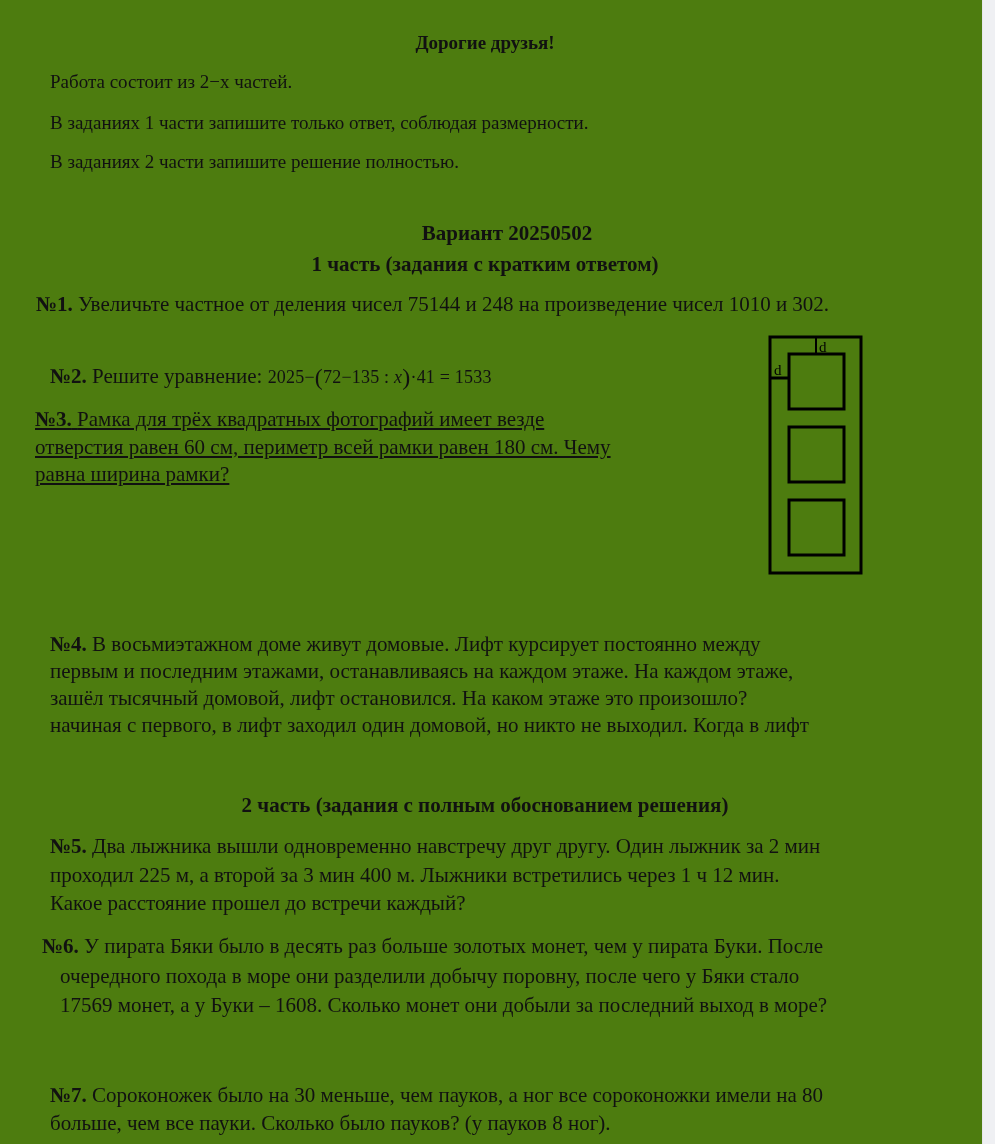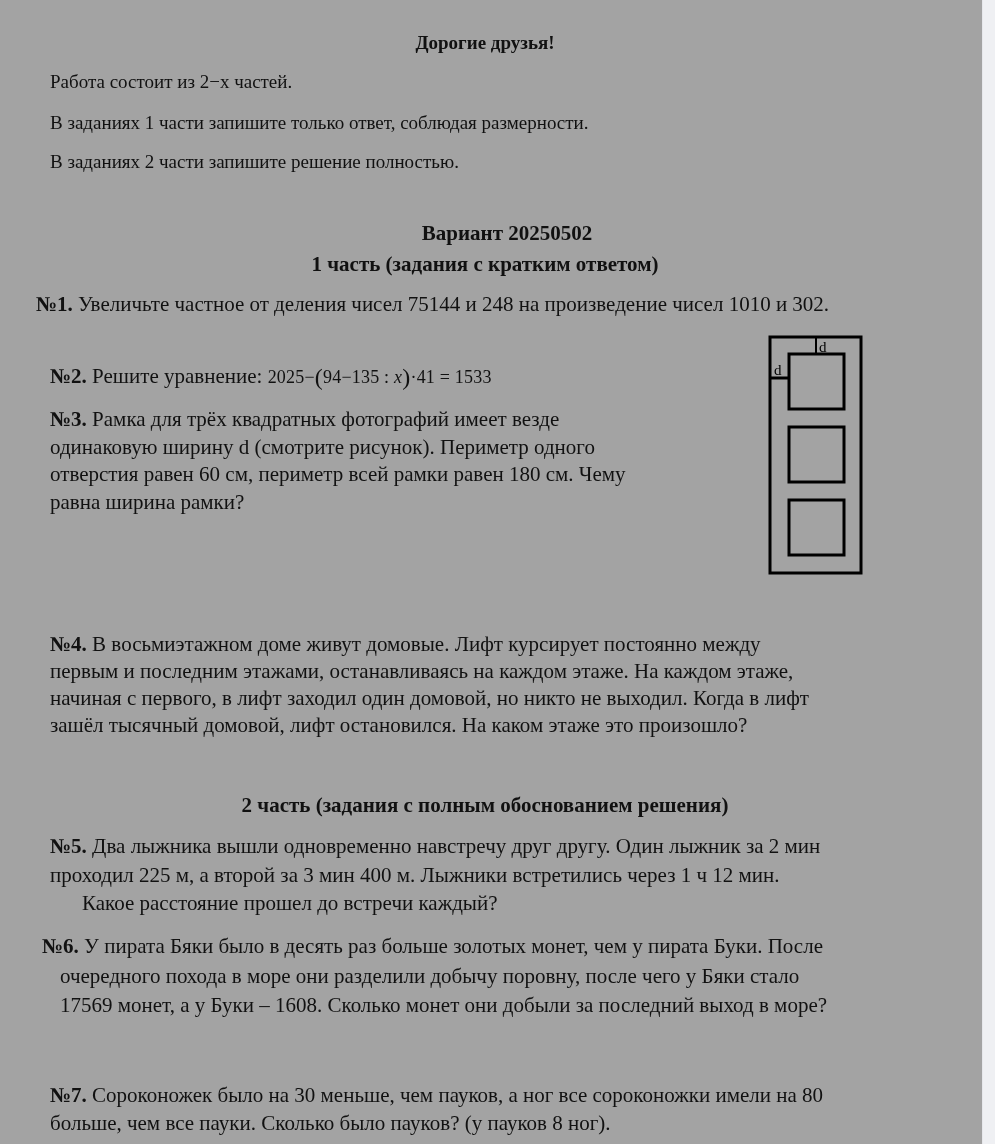--- a/index.html
+++ b/index.html
@@ -14,21 +14,21 @@
       overflow: hidden;
       font-family: "Liberation Serif", serif;
       color: #111111;
     }
     .page {
       position: absolute;
       left: 0;
       top: 0;
       width: 982px;
       height: 1144px;
-      background: #a3a3a3;
+      background: #4d7c0f;
     }
     .side-strip {
       position: absolute;
       left: 982px;
       top: 0;
       width: 13px;
       height: 1144px;
       background: #eff0f3;
       border-left: 1px solid #e6e7eb;
     }
@@ -85,57 +85,56 @@
 
   <div class="task" style="left:36px; top:291px; width:850px;">
     <span class="num">№1.</span>
     <span>Увеличьте частное от деления чисел 75144 и 248 на произведение чисел 1010 и 302.</span>
   </div>
 
   <div class="task" style="left:50px; top:363px; width:700px;">
     <span class="num">№2.</span>
     <span>Решите уравнение:</span>
     <span class="eq">
-      <span>2025</span><span>−</span><span class="paren">(</span><span>94</span><span>−</span><span>135</span><span> : </span><span class="var">x</span><span class="paren">)</span><span>·</span><span>41</span><span> = </span><span>1533</span>
+      <span>2025</span><span>−</span><span class="paren">(</span><span>72</span><span>−</span><span>135</span><span> : </span><span class="var">x</span><span class="paren">)</span><span>·</span><span>41</span><span> = </span><span>1533</span>
     </span>
   </div>
 
-  <div class="task" style="left:50px; top:406px; width:700px; line-height:27.5px;">
+  <div class="task" style="left:35px; top:406px; width:700px; line-height:27.5px;text-decoration:underline;">
     <div style="white-space:nowrap;"><span class="num">№3.</span> <span>Рамка для трёх квадратных фотографий имеет везде</span></div>
-    <div style="white-space:nowrap;">одинаковую ширину d (смотрите рисунок). Периметр одного</div>
     <div style="white-space:nowrap;">отверстия равен 60 см, периметр всей рамки равен 180 см. Чему</div>
     <div style="white-space:nowrap;">равна ширина рамки?</div>
   </div>
 
   <div class="figure">
     <svg width="96" height="241" viewBox="0 0 96 241" xmlns="http://www.w3.org/2000/svg">
       <rect x="2" y="2" width="91" height="236" fill="none" stroke="#000" stroke-width="3"></rect>
       <rect x="21" y="19" width="55" height="55" fill="none" stroke="#000" stroke-width="3"></rect>
       <rect x="21" y="92" width="55" height="55" fill="none" stroke="#000" stroke-width="3"></rect>
       <rect x="21" y="165" width="55" height="55" fill="none" stroke="#000" stroke-width="3"></rect>
       <line x1="48" y1="2" x2="48" y2="19" stroke="#000" stroke-width="2"></line>
       <line x1="2" y1="43" x2="21" y2="43" stroke="#000" stroke-width="3"></line>
       <text x="51" y="17" font-family="Liberation Serif, serif" font-size="15" fill="#000">d</text>
       <text x="6" y="40" font-family="Liberation Serif, serif" font-size="15" fill="#000">d</text>
     </svg>
   </div>
 
   <div class="task" style="left:50px; top:631px; width:900px;">
     <div style="white-space:nowrap;"><span class="num">№4.</span> <span>В восьмиэтажном доме живут домовые. Лифт курсирует постоянно между</span></div>
     <div style="white-space:nowrap;">первым и последним этажами, останавливаясь на каждом этаже. На каждом этаже,</div>
+    <div style="white-space:nowrap;">зашёл тысячный домовой, лифт остановился. На каком этаже это произошло?</div>
     <div style="white-space:nowrap;">начиная с первого, в лифт заходил один домовой, но никто не выходил. Когда в лифт</div>
-    <div style="white-space:nowrap;">зашёл тысячный домовой, лифт остановился. На каком этаже это произошло?</div>
   </div>
 
   <div class="abs heading" style="top:793px;">2 часть (задания с полным обоснованием решения)</div>
 
   <div class="task" style="left:50px; top:832px; width:900px; line-height:28.5px;">
     <div style="white-space:nowrap;"><span class="num">№5.</span> <span>Два лыжника вышли одновременно навстречу друг другу. Один лыжник за 2 мин</span></div>
     <div style="white-space:nowrap;">проходил 225 м, а второй за 3 мин 400 м. Лыжники встретились через 1 ч 12 мин.</div>
-    <div style="white-space:nowrap;margin-left:32px;">Какое расстояние прошел до встречи каждый?</div>
+    <div style="white-space:nowrap;">Какое расстояние прошел до встречи каждый?</div>
   </div>
 
   <div class="task" style="left:42px; top:932px; width:880px; line-height:29.5px;">
     <div style="white-space:nowrap;"><span class="num">№6.</span> <span>У пирата Бяки было в десять раз больше золотых монет, чем у пирата Буки. После</span></div>
     <div style="white-space:nowrap; padding-left:18px;">очередного похода в море они разделили добычу поровну, после чего у Бяки стало</div>
     <div style="white-space:nowrap; padding-left:18px;">17569 монет, а у Буки – 1608. Сколько монет они добыли за последний выход в море?</div>
   </div>
 
   <div class="task" style="left:50px; top:1041px; width:900px; line-height:28px;">
     <div style="white-space:nowrap;margin-top:40px;"><span class="num">№7.</span> <span>Сороконожек было на 30 меньше, чем пауков, а ног все сороконожки имели на 80</span></div>

